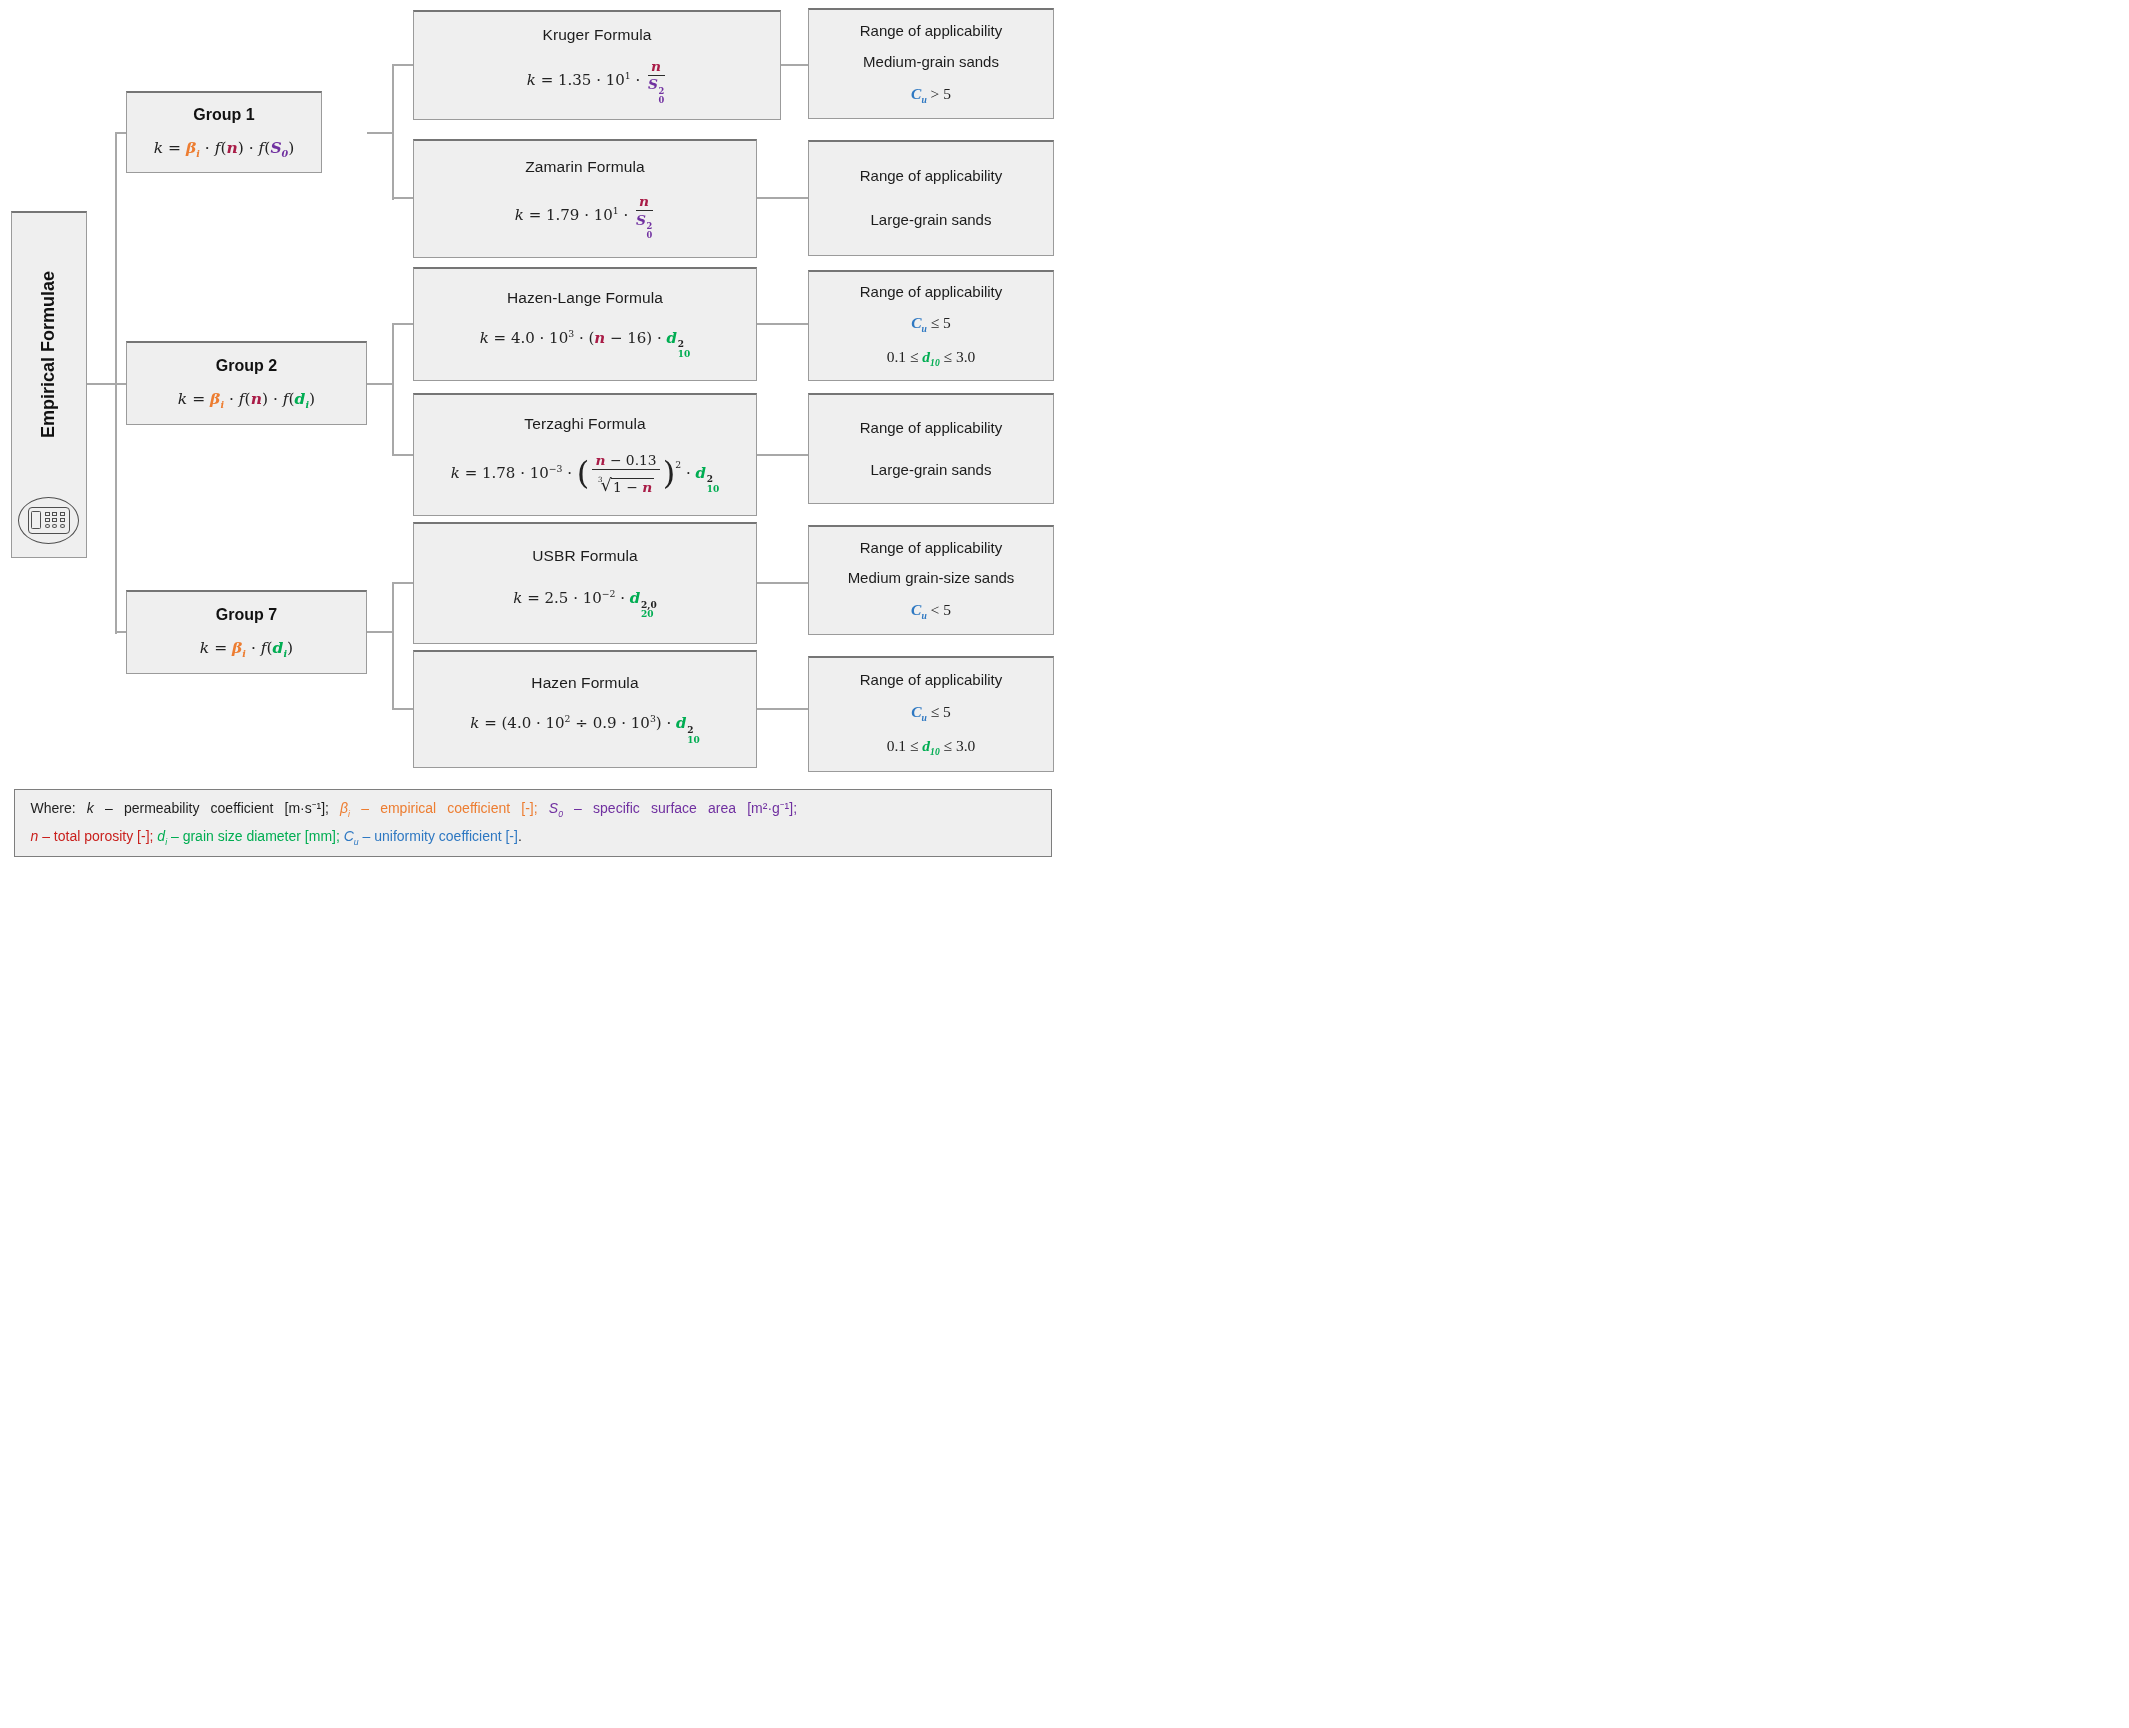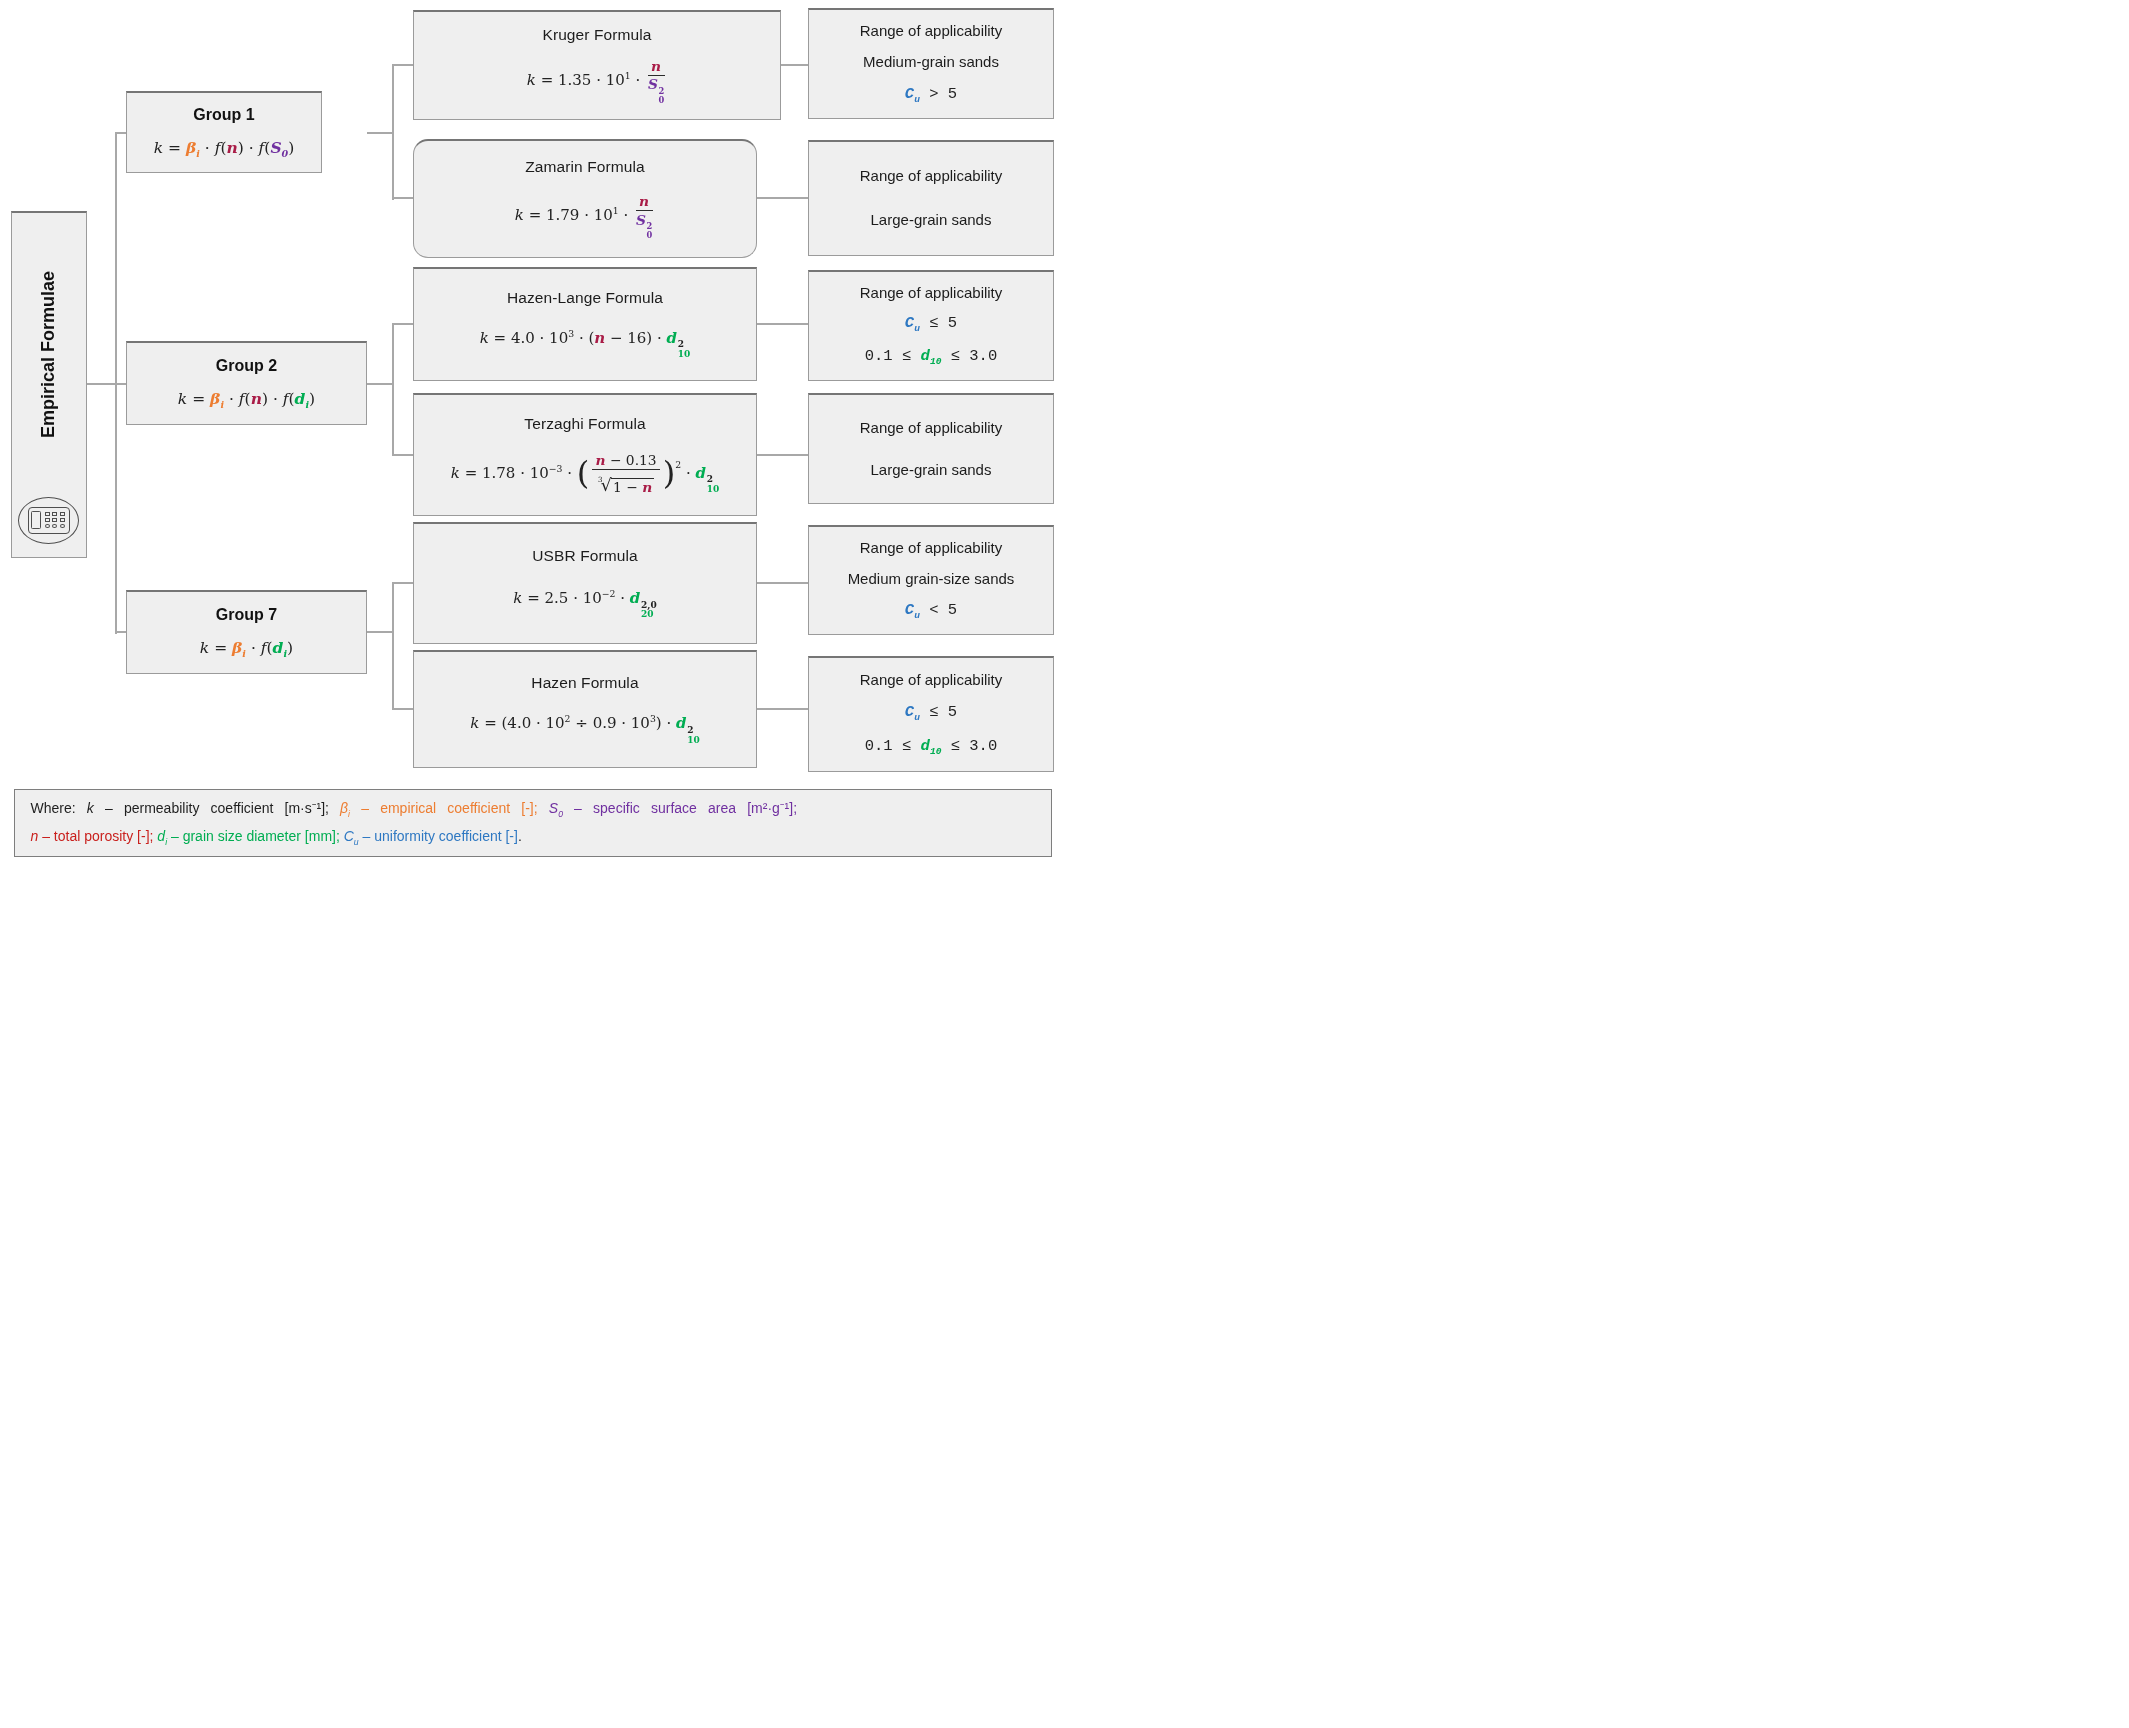--- a/index.html
+++ b/index.html
@@ -52,21 +52,21 @@
   .bigp{font-size:2.15em;line-height:0.8;vertical-align:middle;display:inline-block;font-weight:400;}
   .bsup{font-size:0.62em;position:relative;top:-1.05em;}
   .root{display:inline-flex;align-items:flex-start;line-height:1.2;}
   .ridx{font-size:0.52em;line-height:1;transform:translateY(-0.25em);margin-right:-0.25em;}
   .rsign{font-size:1.25em;line-height:1;transform:translateY(-0.05em);}
   .rcont{border-top:1.4px solid #2b2b2b;padding:0 2px;margin-left:-0.7px;}
 
   
   .range .segline{line-height:1.25;}
   .rtext{font-size:15px;color:#1c1c1c;}
-  .rmath{font-family:Liberation Mono, monospace;font-size:15.5px;color:#222;white-space:nowrap;}
+  .rmath{font-family:Liberation Serif, serif;font-size:15.5px;color:#222;white-space:nowrap;}
 
   
   #legend{
     position:absolute;left:13.5px;top:789px;width:1038px;height:68px;
     background:#efefef;border:1.4px solid #7e7e7e;box-sizing:border-box;
     padding:4.7px 16px;display:flex;flex-direction:column;justify-content:center;
   }
   .ltext{font-size:14px;line-height:1.95;color:#1f1f1f;white-space:nowrap;}
   .ljust{word-spacing:0.52em;}
 </style>
@@ -140,21 +140,21 @@
   <div class="node" style="left:413px;top:9.5px;width:368px;height:110px;">
     <div class="btitle">Kruger Formula</div>
     <div class="formula"><span style="font-style: italic;">k</span><span> = 1.35 · </span><span class="bs"><span>10</span><sup class="ss">1</sup></span><span> · </span><span class="frac">
           <span class="num"><span style="color: rgb(169, 28, 71); font-style: italic; font-weight: 700;">n</span></span>
           <span class="den"><span class="bs"><span style="color: rgb(112, 48, 160); font-style: italic; font-weight: 700;">S</span><span class="stk">
                 <span style="color: rgb(112, 48, 160); font-weight: 700;">2</span>
                 <span style="color: rgb(112, 48, 160); font-weight: 700;">0</span>
               </span></span></span>
         </span></div>
   </div>
-  <div class="node" style="left:413px;top:139px;width:344px;height:119px;border-radius:15px;">
+  <div class="node" style="left:413px;top:139px;width:344px;height:119px;">
     <div class="btitle">Zamarin Formula</div>
     <div class="formula"><span style="font-style: italic;">k</span><span> = 1.79 · </span><span class="bs"><span>10</span><sup class="ss">1</sup></span><span> · </span><span class="frac">
           <span class="num"><span style="color: rgb(169, 28, 71); font-style: italic; font-weight: 700;">n</span></span>
           <span class="den"><span class="bs"><span style="color: rgb(112, 48, 160); font-style: italic; font-weight: 700;">S</span><span class="stk">
                 <span style="color: rgb(112, 48, 160); font-weight: 700;">2</span>
                 <span style="color: rgb(112, 48, 160); font-weight: 700;">0</span>
               </span></span></span>
         </span></div>
   </div>
   <div class="node" style="left:413px;top:267px;width:344px;height:114px;">

